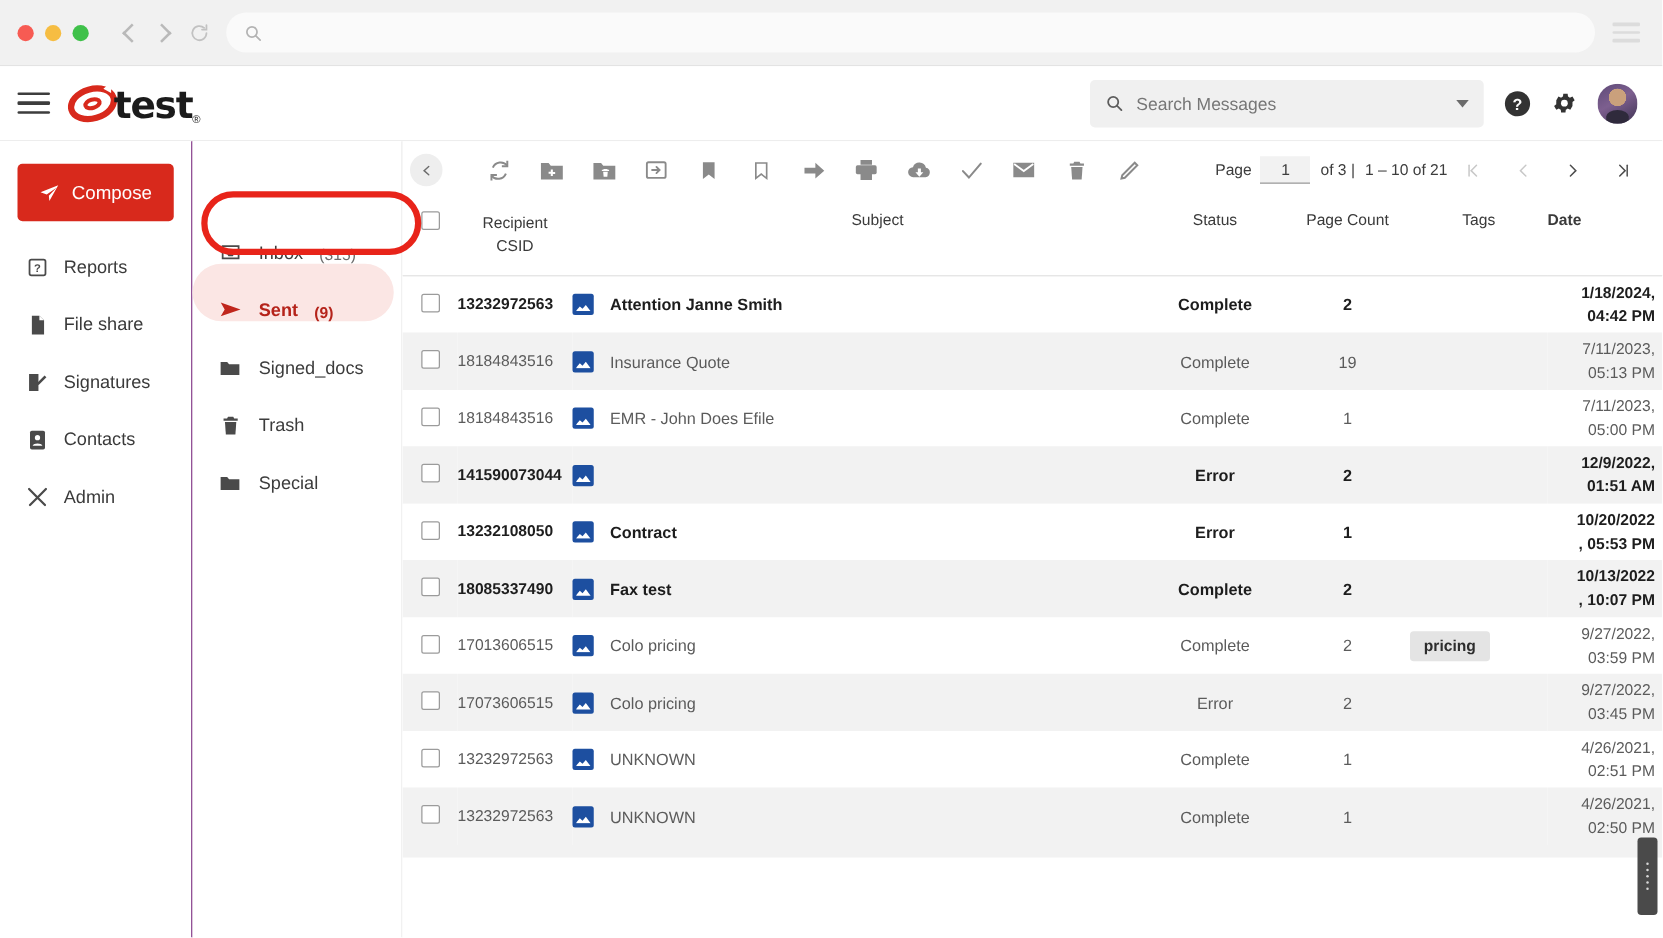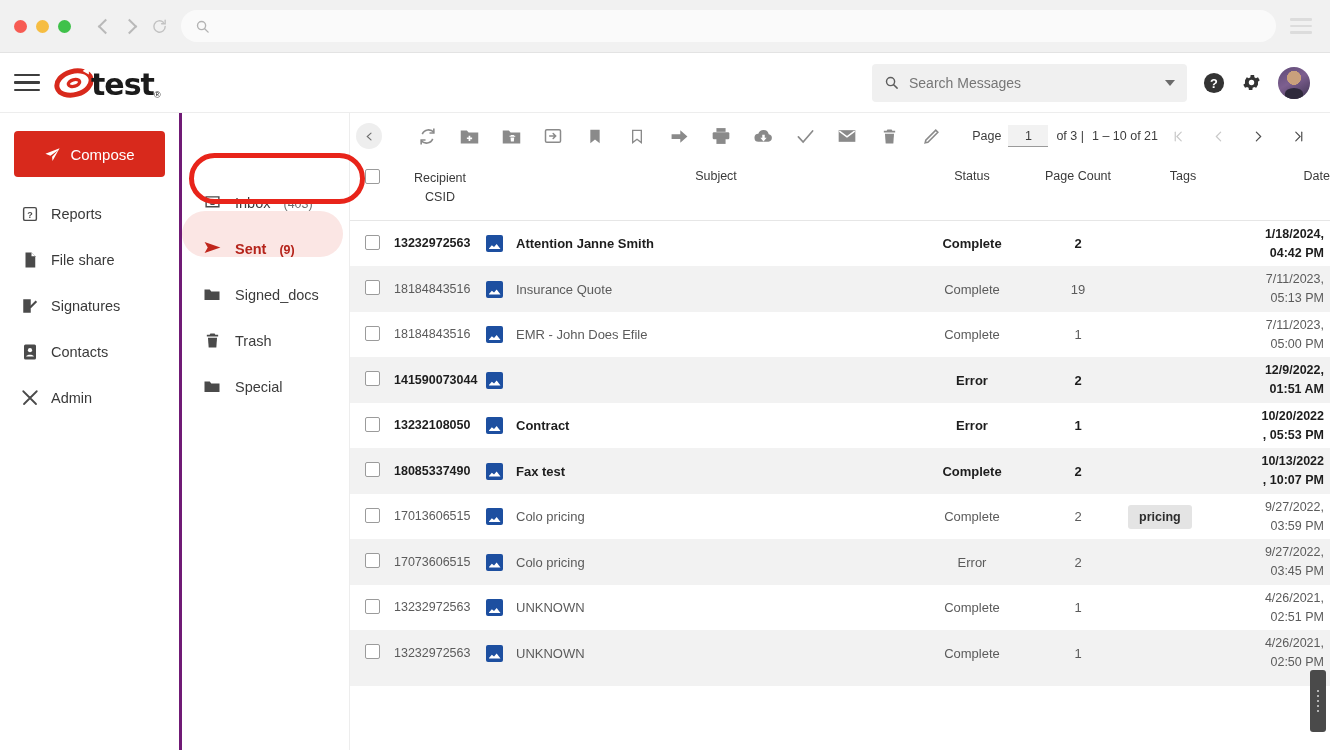--- a/index.html
+++ b/index.html
@@ -68,21 +68,21 @@
   }
   .avatar::after {
     content: ""; position: absolute; left: 21%; bottom: 0; width: 58%; height: 34%;
     background: #2f2a3c; border-radius: 50% 50% 0 0;
   }
 
   
   .app-body { display: flex; height: 637px; background: #fff; }
 
   
-  .sidebar { width: 182px; background: #fff; border-right: 3px solid #701a75;
+  .sidebar { width: 154px; background: #fff; border-right: 1px solid #701a75;
              padding-top: 10px; flex-shrink: 0; }
   .compose-btn {
     margin: 8px 14px 14px; height: 46px; background: #d8291c; border-radius: 4px;
     color: #fff; font-size: 15px; display: flex; align-items: center;
     justify-content: center; gap: 9px; cursor: pointer;
   }
   .nav-item {
     height: 46px; display: flex; align-items: center; gap: 12px;
     padding-left: 20px; font-size: 14.5px; color: #3a3a3a; cursor: pointer;
   }
@@ -139,21 +139,21 @@
     font-size: 12.5px; font-weight: 400; color: #3a3a3a; text-align: center;
     padding: 10px 0 12px; vertical-align: top; border-bottom: 1px solid #e6e6e6;
   }
   .c-chk   { width: 44px; text-align: center !important; }
   .c-csid  { width: 92px; }
   .c-thumb { width: 30px; }
   .c-subj  { width: auto; }
   .c-stat  { width: 112px; text-align: center !important; }
   .c-pages { width: 100px; text-align: center !important; }
   .c-tags  { width: 110px; }
-  .c-date  { width: 92px; text-align: right; }
+  .c-date  { width: 92px; text-align: left; font-weight: bold; }
   thead .c-csid { line-height: 1.55; }
   tbody tr { height: 42px; }
   tbody tr.even { background: #f2f2f2; }
   tbody tr.odd  { background: #ffffff; }
   tbody td { font-size: 13px; color: #5b5b5b; padding: 4px 0; vertical-align: middle; }
   tbody tr.unread td { font-weight: 700; color: #1d1d1d; }
   .csid { font-size: 12.5px; line-height: 1.45; word-break: break-all; padding-right: 6px; }
   .chk {
     width: 15px; height: 15px; border: 1.4px solid #9b9b9b; border-radius: 2px;
     background: #fff; display: inline-block; cursor: pointer;
@@ -327,21 +327,21 @@
 
   <div class="folder-pane">
     <div class="folder-item">
       <span class="folder-ico">
         <svg width="17" height="17" viewBox="0 0 24 24" fill="none" stroke="#4a4a4a" stroke-width="2">
           <path d="M3 4h18v14H3z"></path>
             <path d="M3 13h5l1.5 2.5h5L16 13h5" fill="#4a4a4a" stroke="none"></path>
         </svg>
       </span>
       <span>Inbox</span>
-      <span class="folder-count">(403)</span>
+      <span class="folder-count">(315)</span>
     </div>
 
     <div class="folder-item selected">
       <span class="folder-ico">
         <svg width="19" height="19" viewBox="0 0 24 24" fill="#c0261c">
           <path d="M2 5l20 7-20 7 4-7z"></path>
         </svg>
       </span>
       <span>Sent</span>
       <span class="folder-count">(9)</span>

